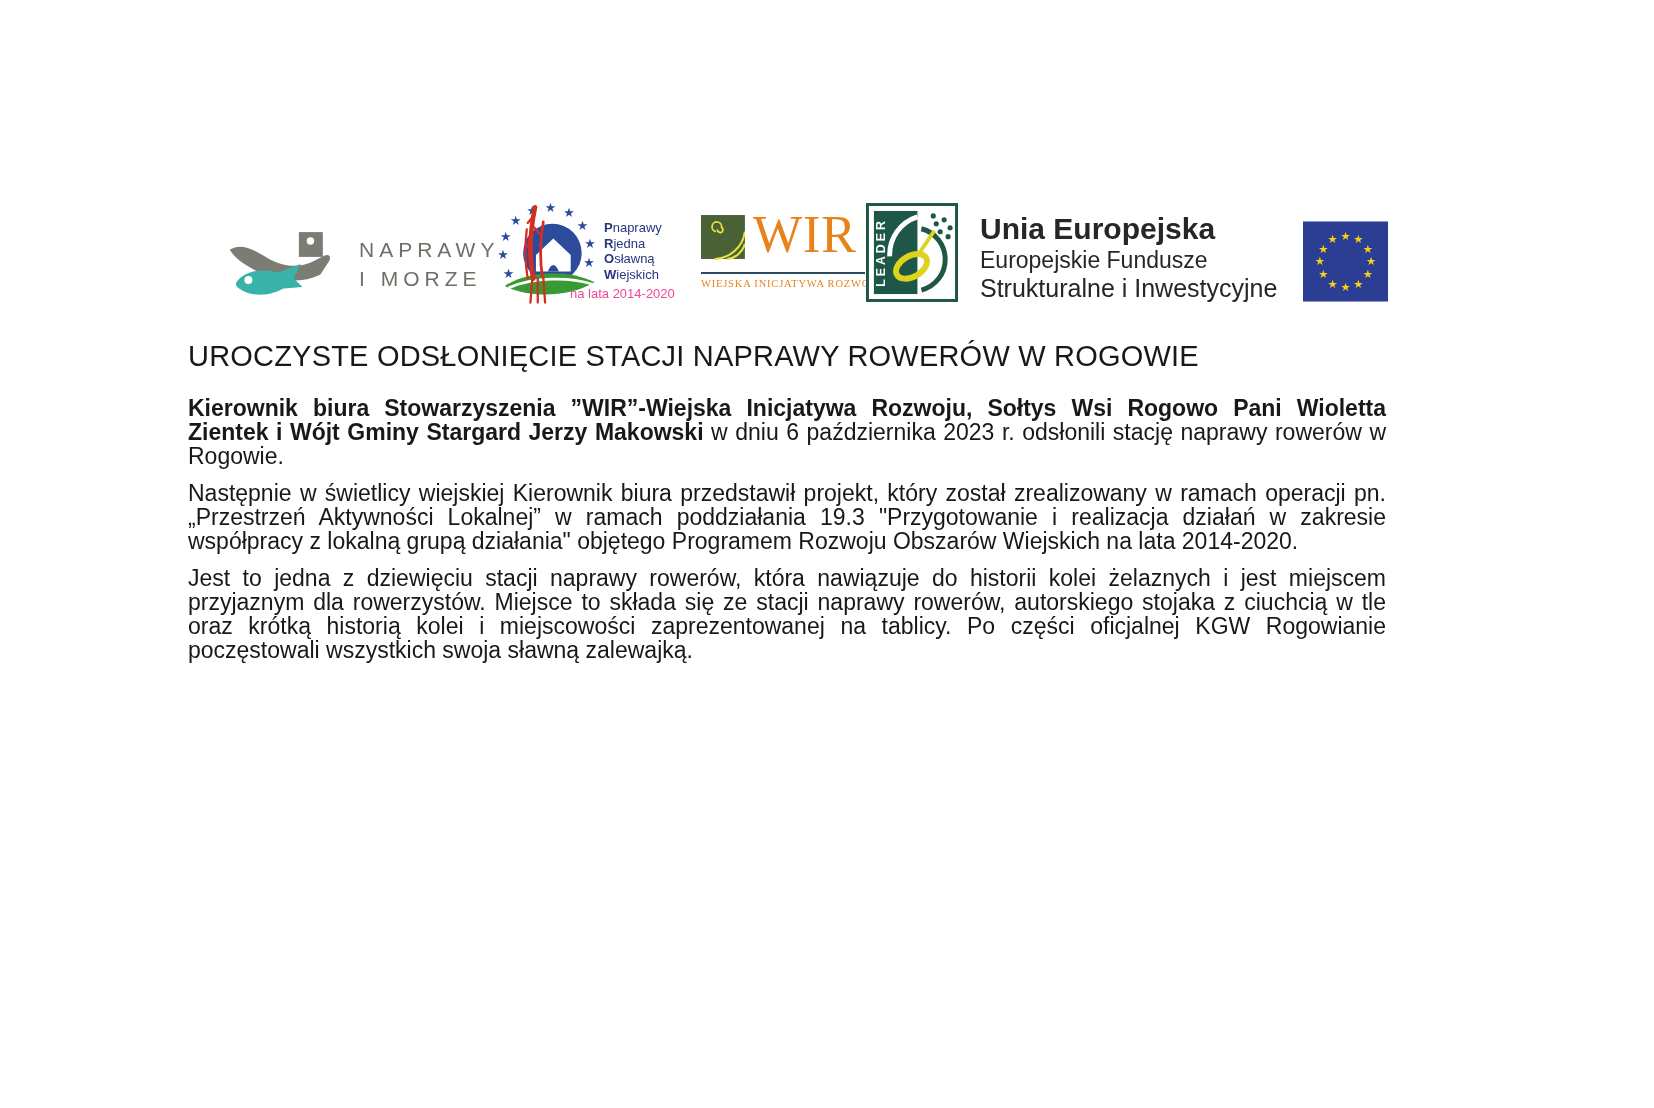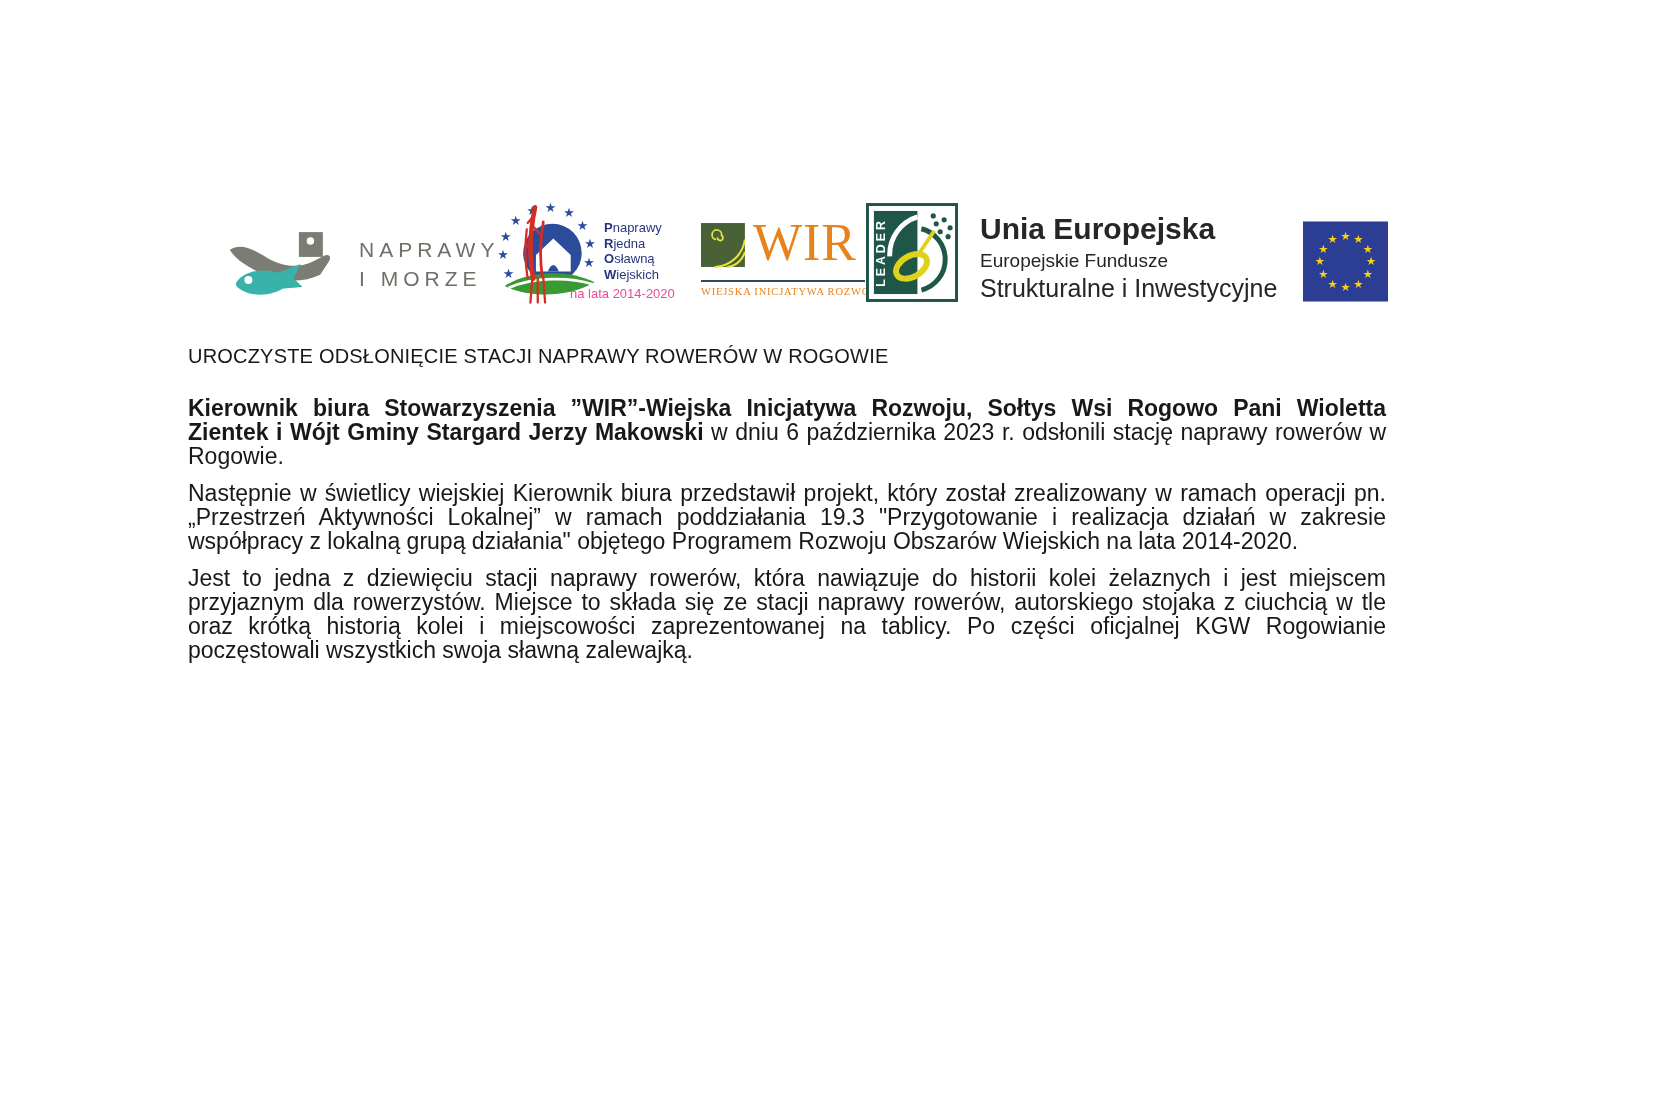--- a/index.html
+++ b/index.html
@@ -13,45 +13,45 @@
 
   .logo-ryb { position:absolute; left:228px; top:224px; display:flex; align-items:center; gap:14px; }
   .ryb-text { color:#6e7068; font-size:21px; letter-spacing:5px; line-height:29px; white-space:nowrap; }
 
   .logo-prow { position:absolute; left:492px; top:196px; width:186px; height:118px; }
   .logo-prow svg { position:absolute; left:0; top:0; }
   .prow-text { position:absolute; left:112px; top:24px; font-size:13px; line-height:15.5px; color:#27377e; white-space:nowrap; }
   .prow-text b { font-weight:bold; }
   .prow-sub { position:absolute; left:78px; top:90px; font-size:13px; color:#ec4899; white-space:nowrap; }
 
-  .logo-wir { position:absolute; left:701px; top:214px; width:156px; }
+  .logo-wir { position:absolute; left:701px; top:206px; width:156px; }
   .wir-top { display:flex; align-items:flex-start; }
   .wir-acronym {
     font-family:"Liberation Serif", serif; font-size:52px; line-height:58px;
     color:#e8831c; margin-left:8px; letter-spacing:1px;
   }
   .wir-rule { border-top:2px solid #2a4a60; margin-top:4px; width:164px; }
   .wir-sub {
     font-family:"Liberation Serif", serif; font-size:10.5px; letter-spacing:0.8px;
     color:#e8831c; margin-top:4px; white-space:nowrap;
   }
 
   .logo-leader { position:absolute; left:866px; top:203px; }
 
   .eu-text { position:absolute; left:980px; top:211px; width:307px; color:#262626; }
   .eu-line1 { font-size:30px; font-weight:bold; line-height:36px; }
-  .eu-line2 { font-size:19px; line-height:27px; }
+  .eu-line2 { font-size:23px; line-height:27px; }
   .eu-line3 { font-size:25px; line-height:28px; }
 
   .eu-flag { position:absolute; left:1303px; top:221px; }
 
   
   .article { position:absolute; left:188px; top:341px; width:1198px; color:#181818; }
   .article h1 {
-    font-size:20px; font-weight:normal; margin:0 0 25px 0; line-height:30px;
+    font-size:29px; font-weight:normal; margin:0 0 25px 0; line-height:30px;
     letter-spacing:0.2px;
   }
   .article p {
     font-size:23px; line-height:24px; text-align:justify; margin:0 0 13px 0;
   }
   .article p b { font-weight:bold; }
 </style>
 </head>
 <body>
 

